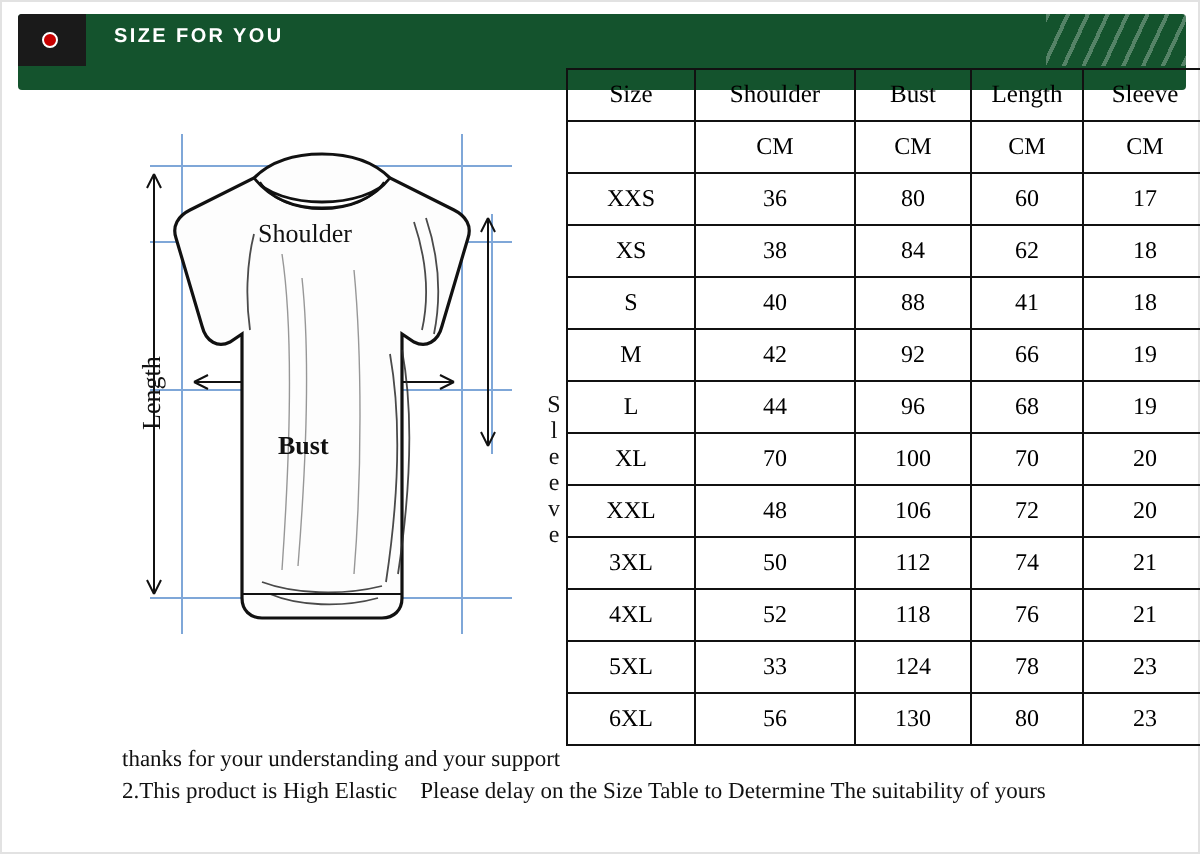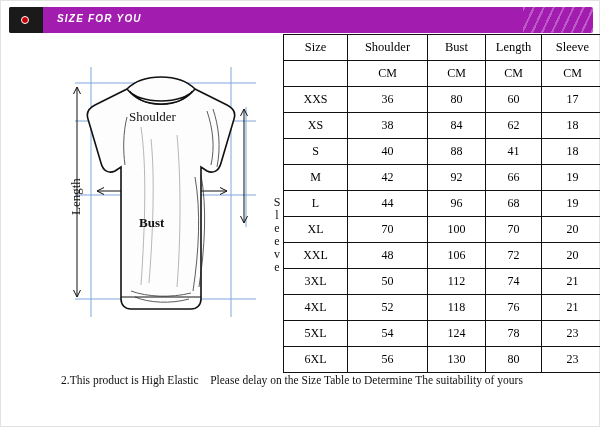--- a/index.html
+++ b/index.html
@@ -21,25 +21,24 @@
     border: 1px solid #e2e2e2;
     background: #ffffff;
   }
 
   
   .banner {
     position: absolute;
     left: 8px;
     top: 6px;
     width: 584px;
-    height: 26px;
-    background: #a21caf;
+    height: 38px;
+    background: #14532d;
     border-radius: 2px;
     overflow: hidden;
-    font-style: italic;
   }
   .banner-left {
     position: absolute;
     left: 0; top: 0;
     width: 34px; height: 26px;
     background: #1a1a1a;
   }
   .banner-dot {
     position: absolute;
     left: 12px;
@@ -315,33 +314,34 @@
         </tr>
         <tr>
           <td>4XL</td>
           <td>52</td>
           <td>118</td>
           <td>76</td>
           <td>21</td>
         </tr>
         <tr>
           <td>5XL</td>
-          <td>54</td>
+          <td>33</td>
           <td>124</td>
           <td>78</td>
           <td>23</td>
         </tr>
         <tr>
           <td>6XL</td>
           <td>56</td>
           <td>130</td>
           <td>80</td>
           <td>23</td>
         </tr>
       </tbody>
     </table>
   </div>
 
   <div class="notes">
+    <div>thanks for your understanding and your support</div>
     <div>2.This product is High Elastic    Please delay on the Size Table to Determine The suitability of yours</div>
   </div>
 
 </div>
 
 </body></html>

